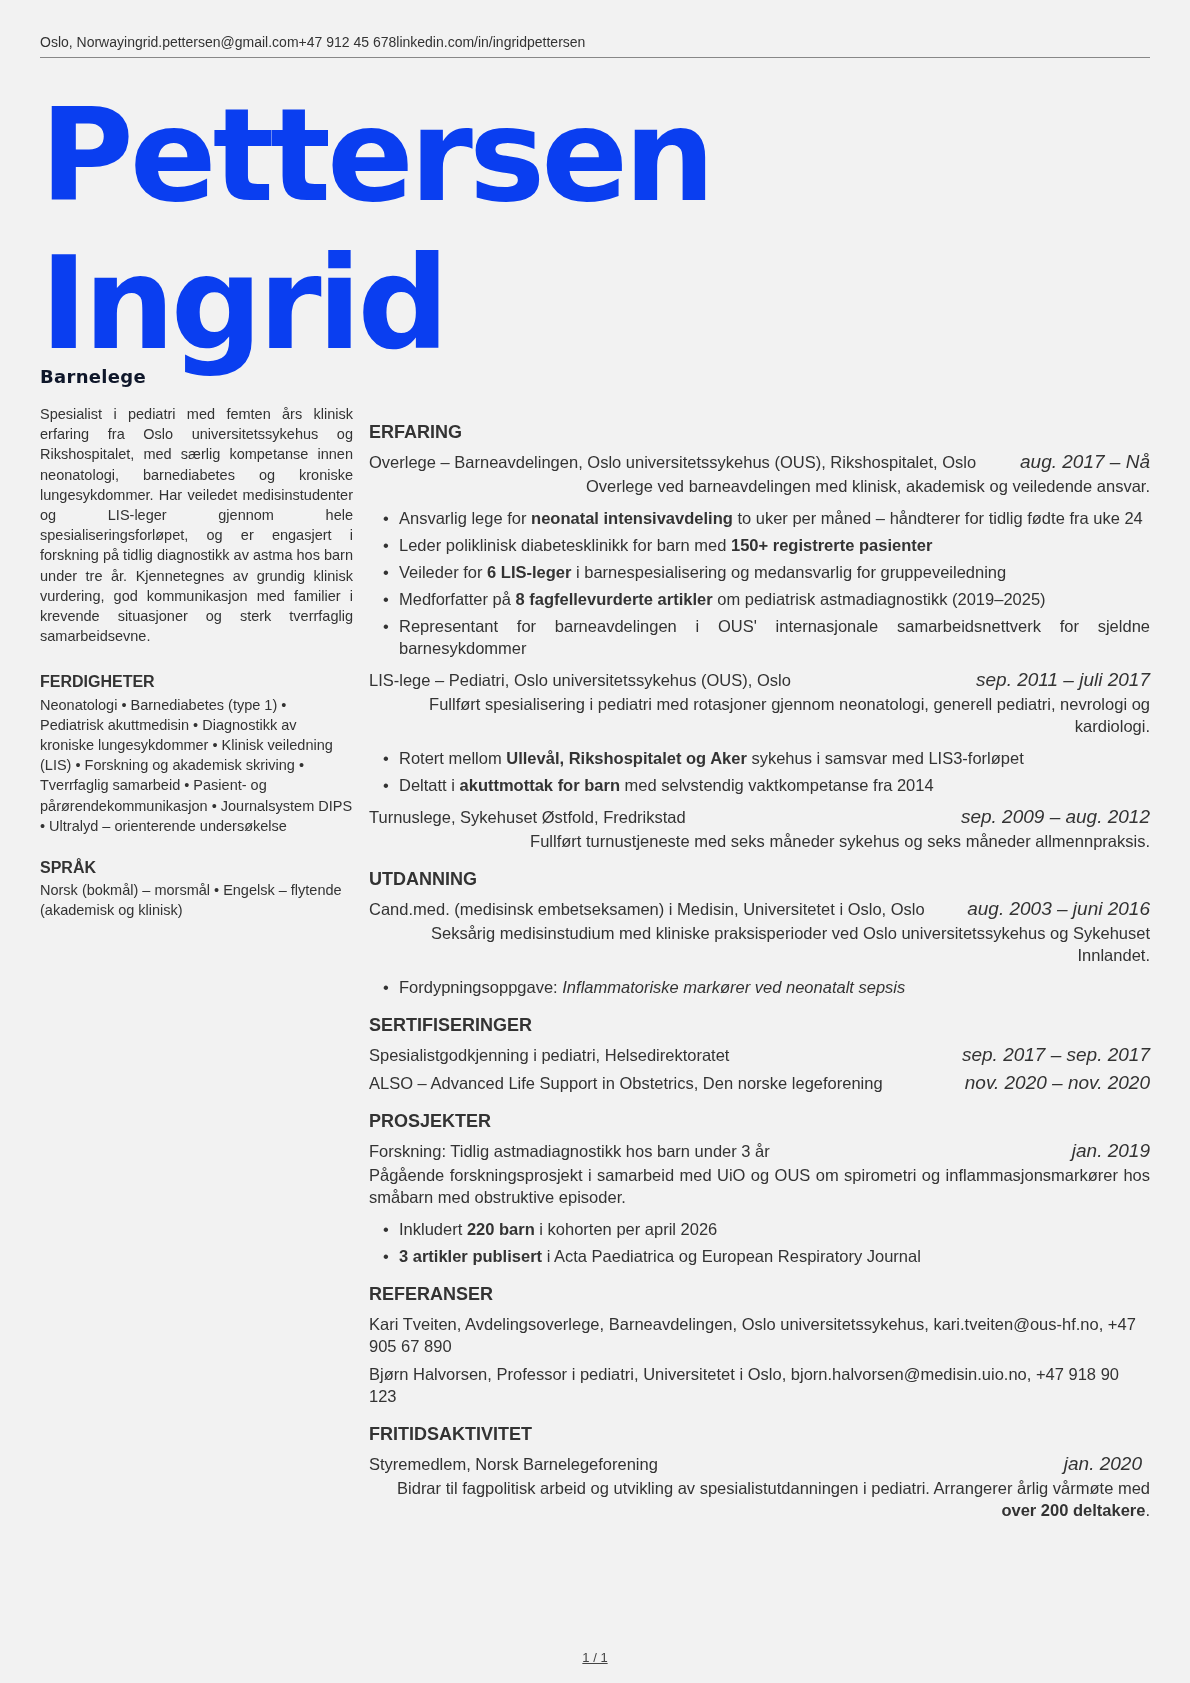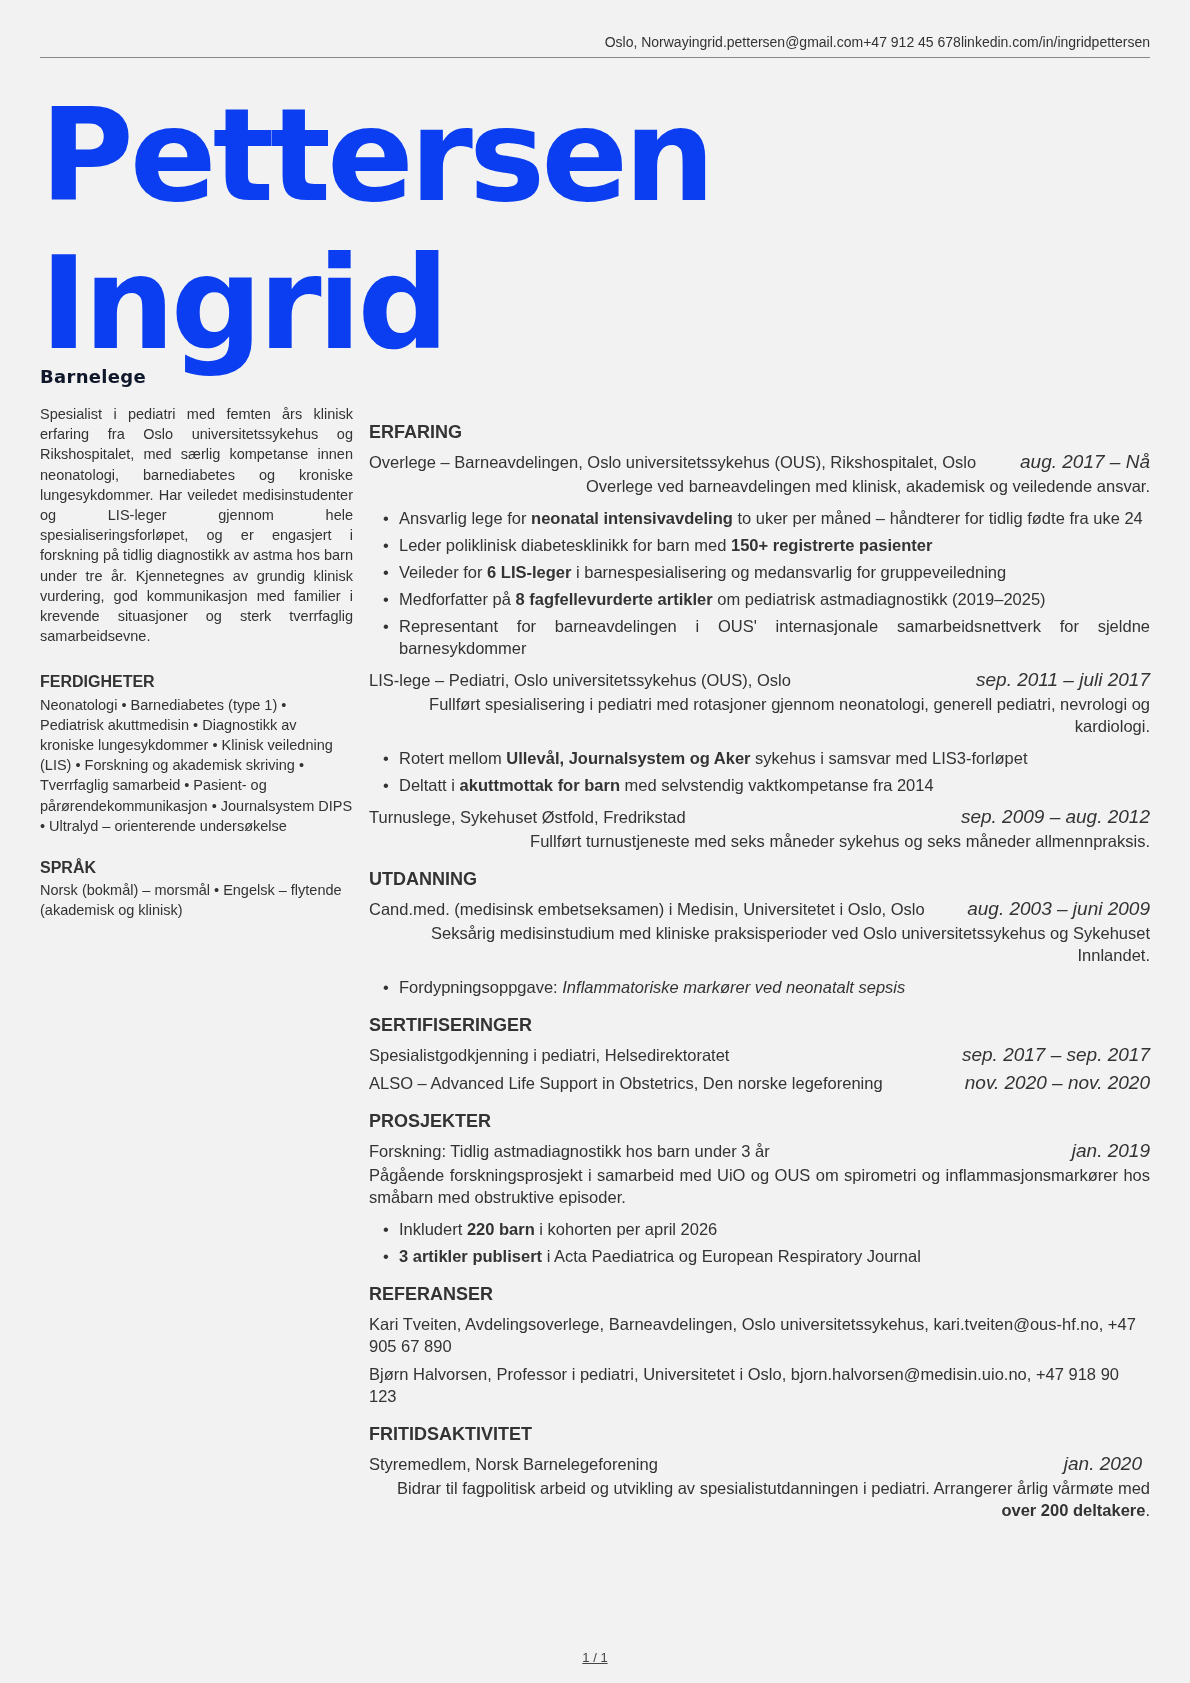--- a/index.html
+++ b/index.html
@@ -1,18 +1,18 @@
 <!DOCTYPE html>
 <html><head>
 <meta charset="utf-8">
 <style>
   * { box-sizing: border-box; margin: 0; padding: 0; }
   html, body { width: 1190px; height: 1683px; background: #f2f2f2; }
   body { font-family: "Liberation Sans", "DejaVu Sans", sans-serif; color: #333; position: relative; overflow: hidden; }
-  .contact-bar { position: absolute; left: 40px; top: 32px; width: 1110px; height: 26px; display: flex; justify-content: flex-end; align-items: center; font-size: 14px; color: #333; border-bottom: 1.5px solid #888; padding-bottom: 6px; }
+  .contact-bar { position: absolute; left: 40px; top: 32px; width: 1110px; height: 26px; display: flex; justify-content: flex-start; align-items: center; font-size: 14px; color: #333; border-bottom: 1.5px solid #888; padding-bottom: 6px; }
   .name { position: absolute; left: 40px; top: 82px; color: #0a3ef0; font-family: "DejaVu Sans", sans-serif; font-weight: bold; font-size: 128px; line-height: 148px; letter-spacing: -4px; }
   .title { position: absolute; left: 40px; top: 366px; font-family: "DejaVu Sans", sans-serif; font-weight: bold; font-size: 18px; color: #0f172a; letter-spacing: 0.3px; text-align: right; }
   .left { position: absolute; left: 40px; top: 404px; width: 313px; font-size: 14.5px; line-height: 20.2px; }
   .summary { text-align: justify; margin-bottom: 26px; }
   .lhead { font-weight: bold; font-size: 16px; margin-bottom: 2px; }
   .skills { font-size: 14.5px; line-height: 20.2px; margin-bottom: 22px; }
   .right { position: absolute; left: 369px; top: 405px; width: 781px; font-size: 16.5px; line-height: 22px; }
   .shead { font-weight: bold; font-size: 18px; margin-bottom: 8px; margin-top: 16px; }
   .section { margin-bottom: 14px; }
   .entry { margin-bottom: 10px; }
@@ -72,40 +72,40 @@
       </ul>
     </div>
 
     <div class="entry">
       <div class="erow">
         <span>LIS-lege – Pediatri, Oslo universitetssykehus (OUS), Oslo</span>
         <span class="edate">sep. 2011 – juli 2017</span>
       </div>
       <div class="desc">Fullført spesialisering i pediatri med rotasjoner gjennom neonatologi, generell pediatri, nevrologi og kardiologi.</div>
       <ul class="bul">
-        <li><span>Rotert mellom </span><span class="b">Ullevål, Journalsystem og Aker</span><span> sykehus i samsvar med LIS3-forløpet</span></li>
+        <li><span>Rotert mellom </span><span class="b">Ullevål, Rikshospitalet og Aker</span><span> sykehus i samsvar med LIS3-forløpet</span></li>
         <li><span>Deltatt i </span><span class="b">akuttmottak for barn</span><span> med selvstendig vaktkompetanse fra 2014</span></li>
       </ul>
     </div>
 
     <div class="entry">
       <div class="erow">
         <span>Turnuslege, Sykehuset Østfold, Fredrikstad</span>
         <span class="edate">sep. 2009 – aug. 2012</span>
       </div>
       <div class="desc">Fullført turnustjeneste med seks måneder sykehus og seks måneder allmennpraksis.</div>
     </div>
   </div>
 
   <div class="section">
     <div class="shead">UTDANNING</div>
     <div class="entry">
       <div class="erow">
         <span>Cand.med. (medisinsk embetseksamen) i Medisin, Universitetet i Oslo, Oslo</span>
-        <span class="edate">aug. 2003 – juni 2009</span>
+        <span class="edate">aug. 2003 – juni 2016</span>
       </div>
       <div class="desc">Seksårig medisinstudium med kliniske praksisperioder ved Oslo universitetssykehus og Sykehuset Innlandet.</div>
       <ul class="bul">
         <li><span>Fordypningsoppgave: </span><span class="i">Inflammatoriske markører ved neonatalt sepsis</span></li>
       </ul>
     </div>
   </div>
 
   <div class="section" style="margin-bottom:8px;">
     <div class="shead">SERTIFISERINGER</div>

